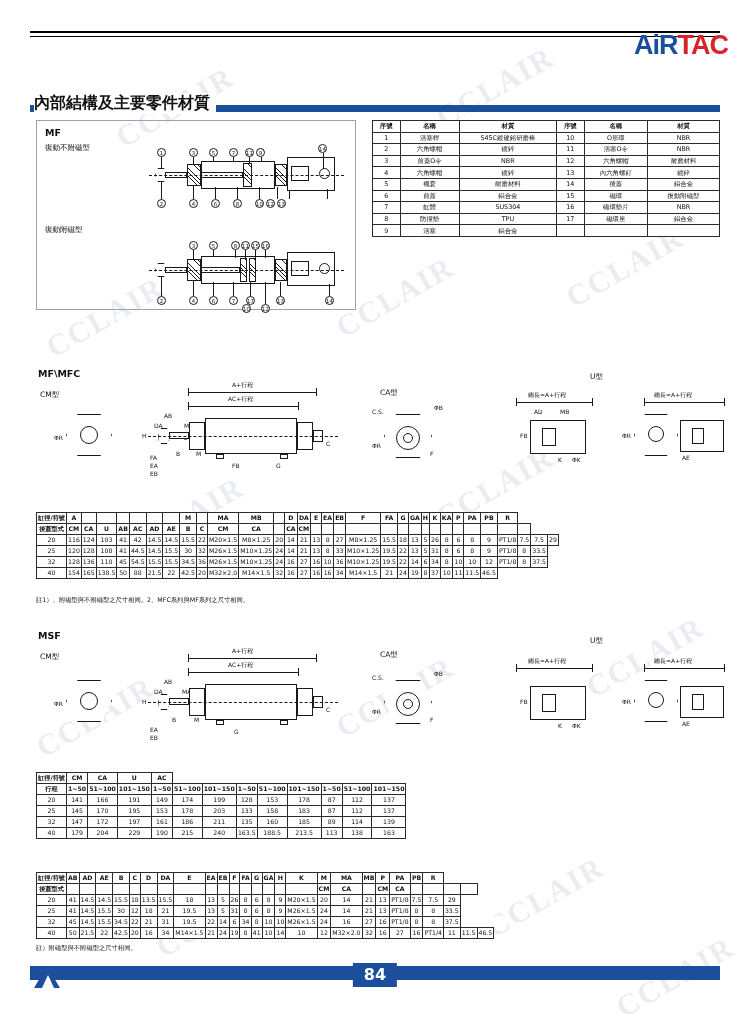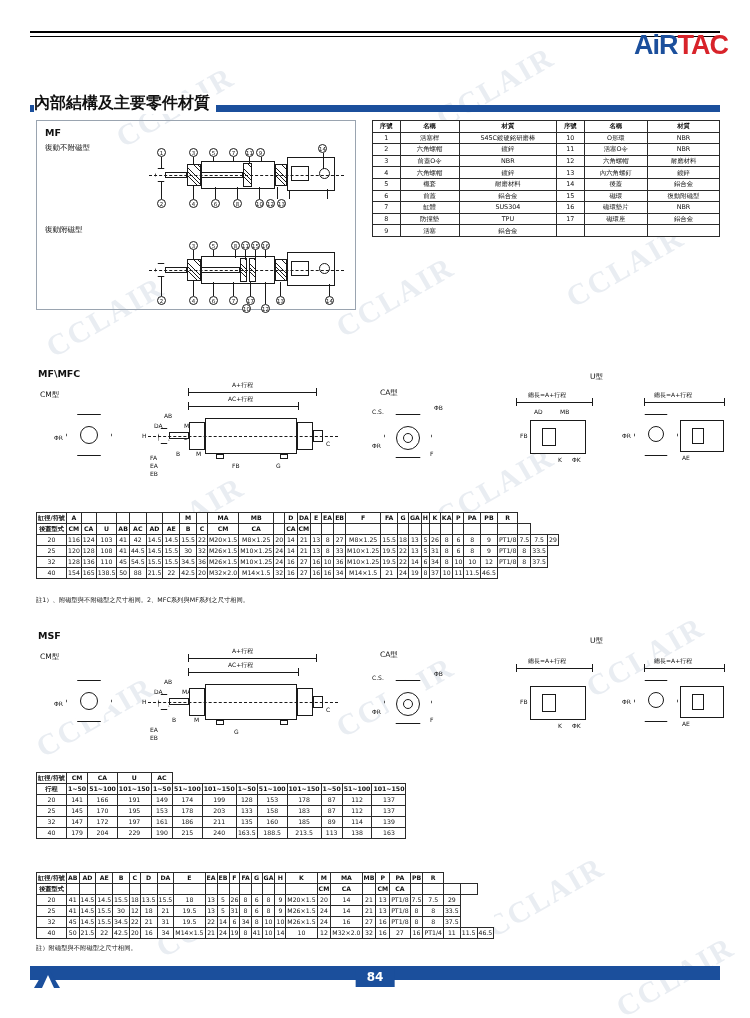--- a/index.html
+++ b/index.html
@@ -149,21 +149,21 @@
 
   
   .footer-bar {
     position:absolute; left:30px; bottom:38px; width:690px; height:14px;
     background:#1b4f9c;
   }
   .page-no {
     position:absolute; left:50%; transform:translateX(-50%); bottom:31px;
     background:#1b4f9c; color:#fff;
     font-family:"DejaVu Sans", sans-serif;
-    font-weight:bold; font-size:12px;
+    font-weight:bold; font-size:16px;
     padding:2px 11px 3px;
     text-align:right;
   }
   .tri-logo {
     position:absolute; left:34px; bottom:30px;
     width:0; height:0;
     border-left:13px solid transparent;
     border-right:13px solid transparent;
     border-bottom:22px solid #1b4f9c;
   }

